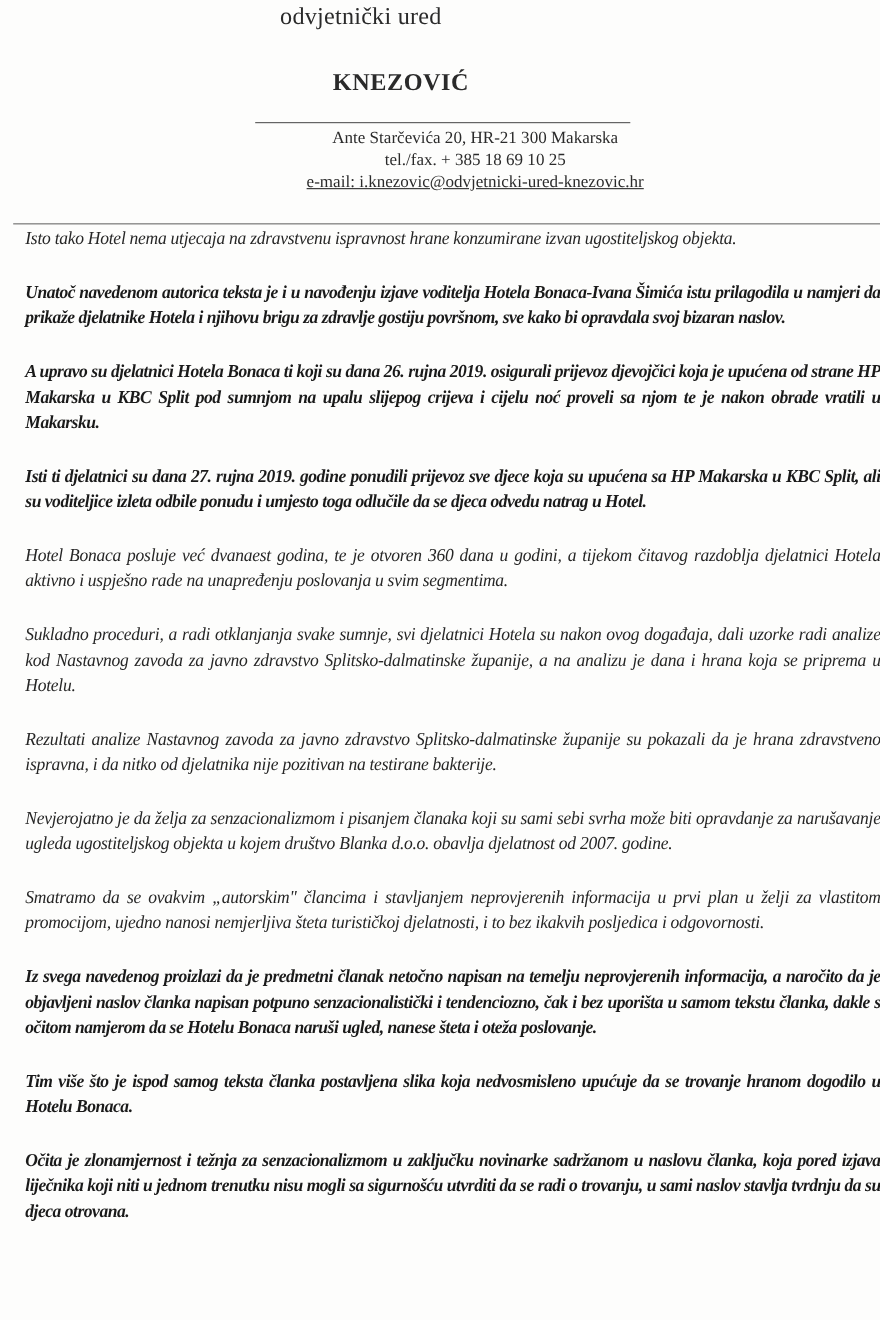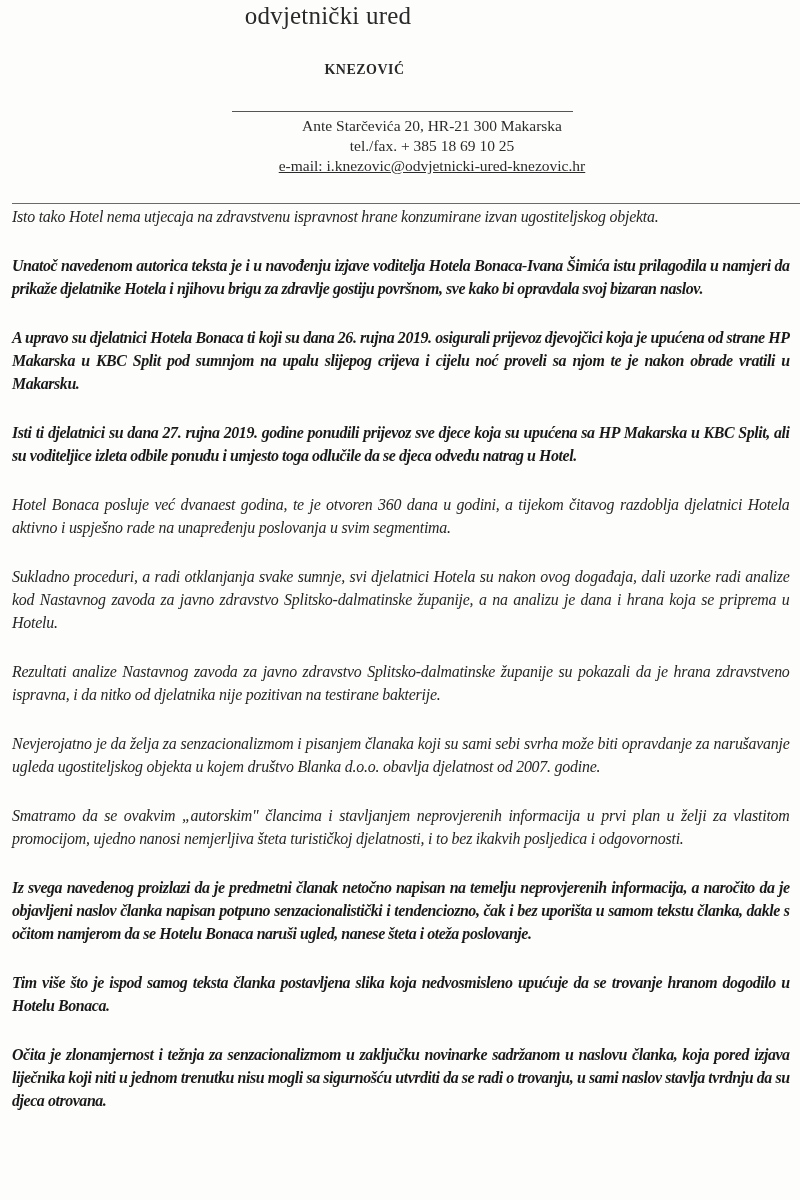--- a/index.html
+++ b/index.html
@@ -4,30 +4,30 @@
 <style>
   html, body { margin: 0; padding: 0; }
   body {
     width: 800px; height: 1200px; overflow: hidden;
     background: #fdfdfc;
     color: #1e1e1e;
     font-family: "Liberation Serif", serif;
     position: relative;
   }
   .letterhead { position: absolute; left: 0; top: 0; width: 800px; text-align: center; }
-  .office { position: absolute; top: 2px; left: 0; width: 656px; font-size: 25px; color: #2a2a2a; letter-spacing: 0.2px; }
-  .firm { position: absolute; top: 62px; left: 0; width: 729px; font-size: 14px; font-weight: bold; color: #2a2a2a; letter-spacing: 0.5px; }
+  .office { position: absolute; top: 2px; left: 0; width: 656px; font-size: 22px; color: #2a2a2a; letter-spacing: 0.2px; }
+  .firm { position: absolute; top: 62px; left: 0; width: 729px; font-size: 22px; font-weight: bold; color: #2a2a2a; letter-spacing: 0.5px; }
   .rule-short { position: absolute; top: 111px; left: 232px; width: 341px; height: 0; border-top: 1px solid #555; }
   .addr { position: absolute; left: 0; width: 800px; font-size: 15.5px; color: #2b2b2b; margin-left: 32px; }
   .addr.l1 { top: 117px; }
   .addr.l2 { top: 137px; }
   .addr.l3 { top: 157px; text-decoration: underline; }
   .rule-long { position: absolute; top: 203px; left: 12px; width: 788px; height: 0; border-top: 1px solid #6a6a6a; }
 
-  .body-text { position: absolute; left: 12px; top: 205px; width: 778px; }
+  .body-text { position: absolute; left: 23px; top: 205px; width: 778px; }
   .para {
     margin: 0 0 26px 0;
     font-style: italic;
     font-size: 16.6px;
     line-height: 23px;
     text-align: justify;
     color: #262626;
     transform: scaleX(0.96);
     transform-origin: left top;
     width: 810px;

